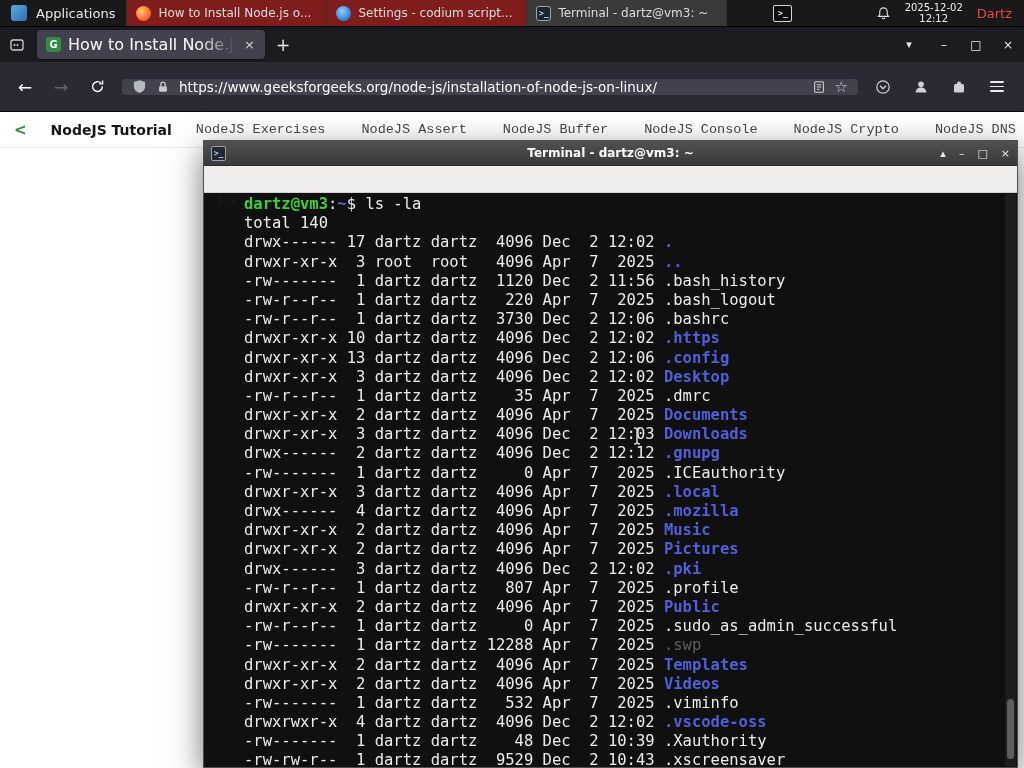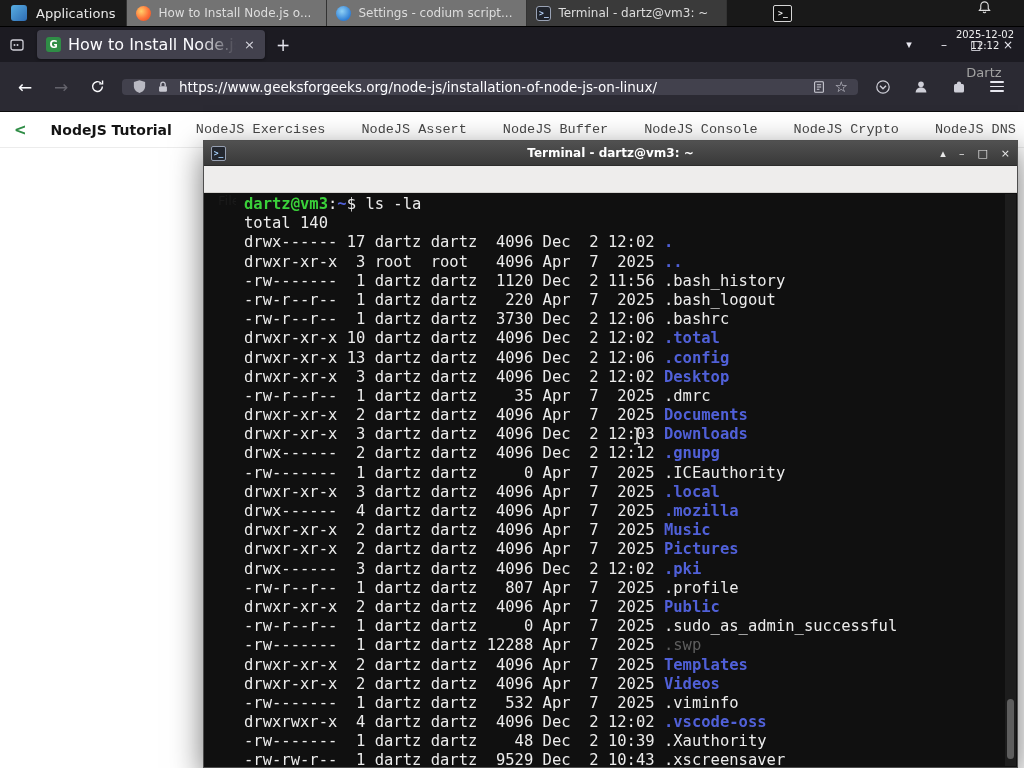--- a/index.html
+++ b/index.html
@@ -13,35 +13,35 @@
     font-family:"DejaVu Sans","Liberation Sans",sans-serif;}
   .screen{position:relative;width:1024px;height:768px;background:#fff;}
 
   
   .taskbar{position:absolute;top:0;left:0;right:0;height:27px;background:#191919;
     display:flex;align-items:stretch;color:#e8e8e8;font-size:13px;border-bottom:1px solid #000;z-index:50;}
   .tb-app{display:flex;align-items:center;gap:9px;padding:0 11px;border-right:1px solid #333;cursor:default;}
   .app-ico{width:16px;height:16px;border-radius:3px;background:linear-gradient(135deg,#58aee2,#2e6cb4);}
   .tb-windows{display:flex;align-items:stretch;}
   .tb-win{display:flex;align-items:center;gap:7px;width:200px;padding:0 9px;
-    border-right:1px solid #333;background:#737373;overflow:hidden;}
+    border-right:1px solid #333;background:#7f1d1d;overflow:hidden;}
   .tb-win.active{background:#3a3a3a;}
   .tb-lbl{font-size:12px;white-space:nowrap;overflow:hidden;text-overflow:clip;color:#ddd;}
   .tb-ico{width:15px;height:15px;flex:0 0 15px;border-radius:50%;}
   .ico-firefox{background:radial-gradient(circle at 35% 35%,#ffd06a,#ff7139 55%,#d8491f);}
   .ico-codium{background:radial-gradient(circle at 40% 35%,#8fd0f5,#2f7fd6 70%);}
   .ico-terminal{border-radius:3px;background:#20242c;border:1px solid #9aa3b5;color:#bcd8ff;
     font:bold 8px "DejaVu Sans Mono",monospace;display:flex;align-items:center;justify-content:center;}
   .tb-tray{margin-left:46px;display:flex;align-items:center;}
   .tray-term{width:19px;height:17px;border:1px solid #d5d5d5;border-radius:2px;color:#eee;
     font:bold 8px "DejaVu Sans Mono",monospace;display:flex;align-items:center;justify-content:center;background:#101010;}
-  .tb-right{margin-left:auto;display:flex;align-items:center;gap:14px;padding-right:10px;flex-direction:column;}
+  .tb-right{margin-left:auto;display:flex;align-items:center;gap:14px;padding-right:10px;}
   .tb-bell{display:flex;align-items:center;}
   .tb-clock{text-align:center;font-size:10px;line-height:11px;color:#eee;}
-  .tb-user{font-size:13px;color:#a3a3a3;padding-right:2px;}
+  .tb-user{font-size:13px;color:#ef4444;padding-right:2px;}
 
   
   .tabbar{position:absolute;top:27px;left:0;right:0;height:35px;background:#1c1b22;
     display:flex;align-items:center;color:#fbfbfe;z-index:10;}
   .ff-view{width:34px;height:35px;display:flex;align-items:center;justify-content:center;}
   .tab{display:flex;align-items:center;gap:7px;height:29px;margin:3px 3px;padding:0 9px;
     background:#42414d;border-radius:4px;width:228px;box-shadow:0 1px 3px rgba(0,0,0,.4);}
   .favicon{width:15px;height:15px;flex:0 0 15px;border-radius:3px;background:var(--gfg-green);
     color:#fff;font:bold 10px "DejaVu Sans",sans-serif;display:flex;align-items:center;justify-content:center;}
   .tab-title{flex:1;font-size:16px;white-space:nowrap;overflow:hidden;
@@ -273,21 +273,21 @@
       </div>
     <div class="t-body">
       <div class="tline"><span class="t-user">dartz@vm3</span><span>:</span><span class="t-path">~</span><span>$</span><span> </span><span>ls -la</span></div>
       <div class="tline">total 140</div>
       <div id="t-lines">
           <div class="tline"><span>drwx------ 17 dartz dartz  4096 Dec  2 12:02 </span><span class="t-dir">.</span></div>
           <div class="tline"><span>drwxr-xr-x  3 root  root   4096 Apr  7  2025 </span><span class="t-dir">..</span></div>
           <div class="tline"><span>-rw-------  1 dartz dartz  1120 Dec  2 11:56 </span><span class="">.bash_history</span></div>
           <div class="tline"><span>-rw-r--r--  1 dartz dartz   220 Apr  7  2025 </span><span class="">.bash_logout</span></div>
           <div class="tline"><span>-rw-r--r--  1 dartz dartz  3730 Dec  2 12:06 </span><span class="">.bashrc</span></div>
-          <div class="tline"><span>drwxr-xr-x 10 dartz dartz  4096 Dec  2 12:02 </span><span class="t-dir">.total</span></div>
+          <div class="tline"><span>drwxr-xr-x 10 dartz dartz  4096 Dec  2 12:02 </span><span class="t-dir">.https</span></div>
           <div class="tline"><span>drwxr-xr-x 13 dartz dartz  4096 Dec  2 12:06 </span><span class="t-dir">.config</span></div>
           <div class="tline"><span>drwxr-xr-x  3 dartz dartz  4096 Dec  2 12:02 </span><span class="t-dir">Desktop</span></div>
           <div class="tline"><span>-rw-r--r--  1 dartz dartz    35 Apr  7  2025 </span><span class="">.dmrc</span></div>
           <div class="tline"><span>drwxr-xr-x  2 dartz dartz  4096 Apr  7  2025 </span><span class="t-dir">Documents</span></div>
           <div class="tline"><span>drwxr-xr-x  3 dartz dartz  4096 Dec  2 12:03 </span><span class="t-dir">Downloads</span></div>
           <div class="tline"><span>drwx------  2 dartz dartz  4096 Dec  2 12:12 </span><span class="t-dir">.gnupg</span></div>
           <div class="tline"><span>-rw-------  1 dartz dartz     0 Apr  7  2025 </span><span class="">.ICEauthority</span></div>
           <div class="tline"><span>drwxr-xr-x  3 dartz dartz  4096 Apr  7  2025 </span><span class="t-dir">.local</span></div>
           <div class="tline"><span>drwx------  4 dartz dartz  4096 Apr  7  2025 </span><span class="t-dir">.mozilla</span></div>
           <div class="tline"><span>drwxr-xr-x  2 dartz dartz  4096 Apr  7  2025 </span><span class="t-dir">Music</span></div>

